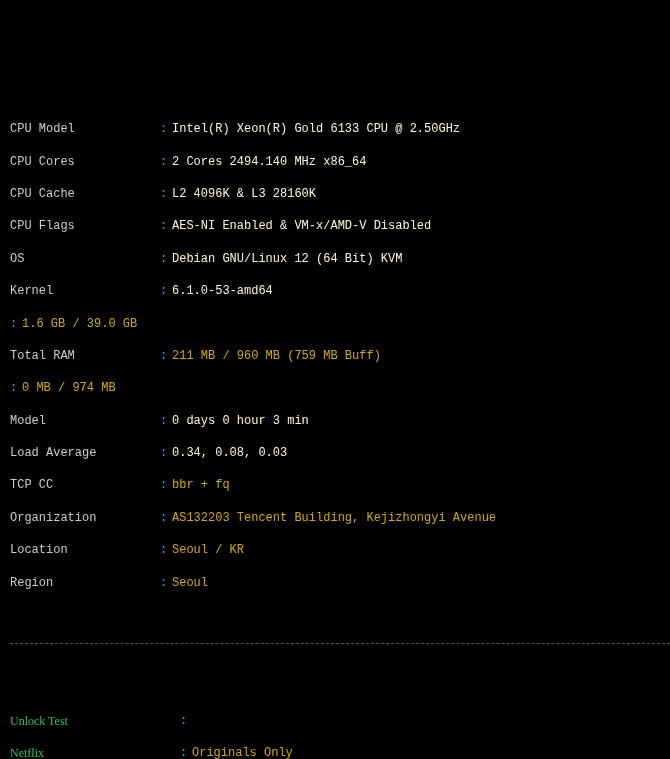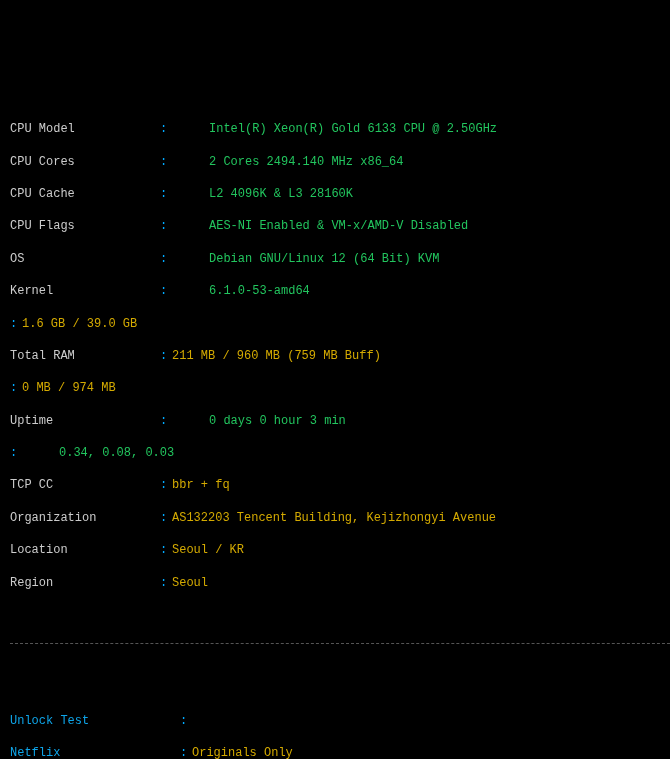--- a/index.html
+++ b/index.html
@@ -9,23 +9,23 @@
     font-family: "Consolas", "Monaco", "Courier New", monospace;
     font-size: 12px;
     line-height: 1.35;
     padding: 8px 10px;
     width: 670px;
     overflow: hidden;
     white-space: pre;
   }
   .row { display: flex; }
   .label { width: 150px; flex-shrink: 0; color: #ccc; }
-  .label2 { width: 170px; flex-shrink: 0; color: #0ea5e9; }
+  .label2 { width: 170px; flex-shrink: 0; color: #22c55e; font-family: Liberation Serif, serif; }
   .colon { color: #00aaff; width: 12px; flex-shrink: 0; }
-  .c-blue { color: #22c55e; margin-left: 37px; }
+  .c-blue { color: #fef9c3; }
   .c-yellow { color: #d4aa00; }
   hr.dash {
     border: none;
     border-top: 1px dashed #555;
     margin: 4px 0;
   }
   .wrap { position: relative; width: 670px; }
 </style>
 </head>
 <body>
@@ -37,22 +37,22 @@
 <div>
 <div class="row"><span class="label">CPU Model</span><span class="colon">:</span><span class="c-blue">Intel(R) Xeon(R) Gold 6133 CPU @ 2.50GHz</span></div>
 <div class="row"><span class="label">CPU Cores</span><span class="colon">:</span><span class="c-blue">2 Cores 2494.140 MHz x86_64</span></div>
 <div class="row"><span class="label">CPU Cache</span><span class="colon">:</span><span class="c-blue">L2 4096K &amp; L3 28160K</span></div>
 <div class="row"><span class="label">CPU Flags</span><span class="colon">:</span><span class="c-blue">AES-NI Enabled &amp; VM-x/AMD-V Disabled</span></div>
 <div class="row"><span class="label">OS</span><span class="colon">:</span><span class="c-blue">Debian GNU/Linux 12 (64 Bit) KVM</span></div>
 <div class="row"><span class="label">Kernel</span><span class="colon">:</span><span class="c-blue">6.1.0-53-amd64</span></div>
 <div class="row"><span class="colon">:</span><span class="c-yellow">1.6 GB / 39.0 GB</span></div>
 <div class="row"><span class="label">Total RAM</span><span class="colon">:</span><span class="c-yellow">211 MB / 960 MB (759 MB Buff)</span></div>
 <div class="row"><span class="colon">:</span><span class="c-yellow">0 MB / 974 MB</span></div>
-<div class="row"><span class="label">Uptime</span><span class="colon">:</span><span class="c-blue">0 days 0 hour 3 min</span></div>
-<div class="row"><span class="colon">:</span><span class="c-blue">0.34, 0.08, 0.03</span></div>
+<div class="row"><span class="label">Model</span><span class="colon">:</span><span class="c-blue">0 days 0 hour 3 min</span></div>
+<div class="row"><span class="label">Load Average</span><span class="colon">:</span><span class="c-blue">0.34, 0.08, 0.03</span></div>
 <div class="row"><span class="label">TCP CC</span><span class="colon">:</span><span class="c-yellow">bbr + fq</span></div>
 <div class="row"><span class="label">Organization</span><span class="colon">:</span><span class="c-yellow">AS132203 Tencent Building, Kejizhongyi Avenue</span></div>
 <div class="row"><span class="label">Location</span><span class="colon">:</span><span class="c-yellow">Seoul / KR</span></div>
 <div class="row"><span class="label">Region</span><span class="colon">:</span><span class="c-yellow">Seoul</span></div>
 </div>
 
 <hr class="dash">
 
 
 <div>

